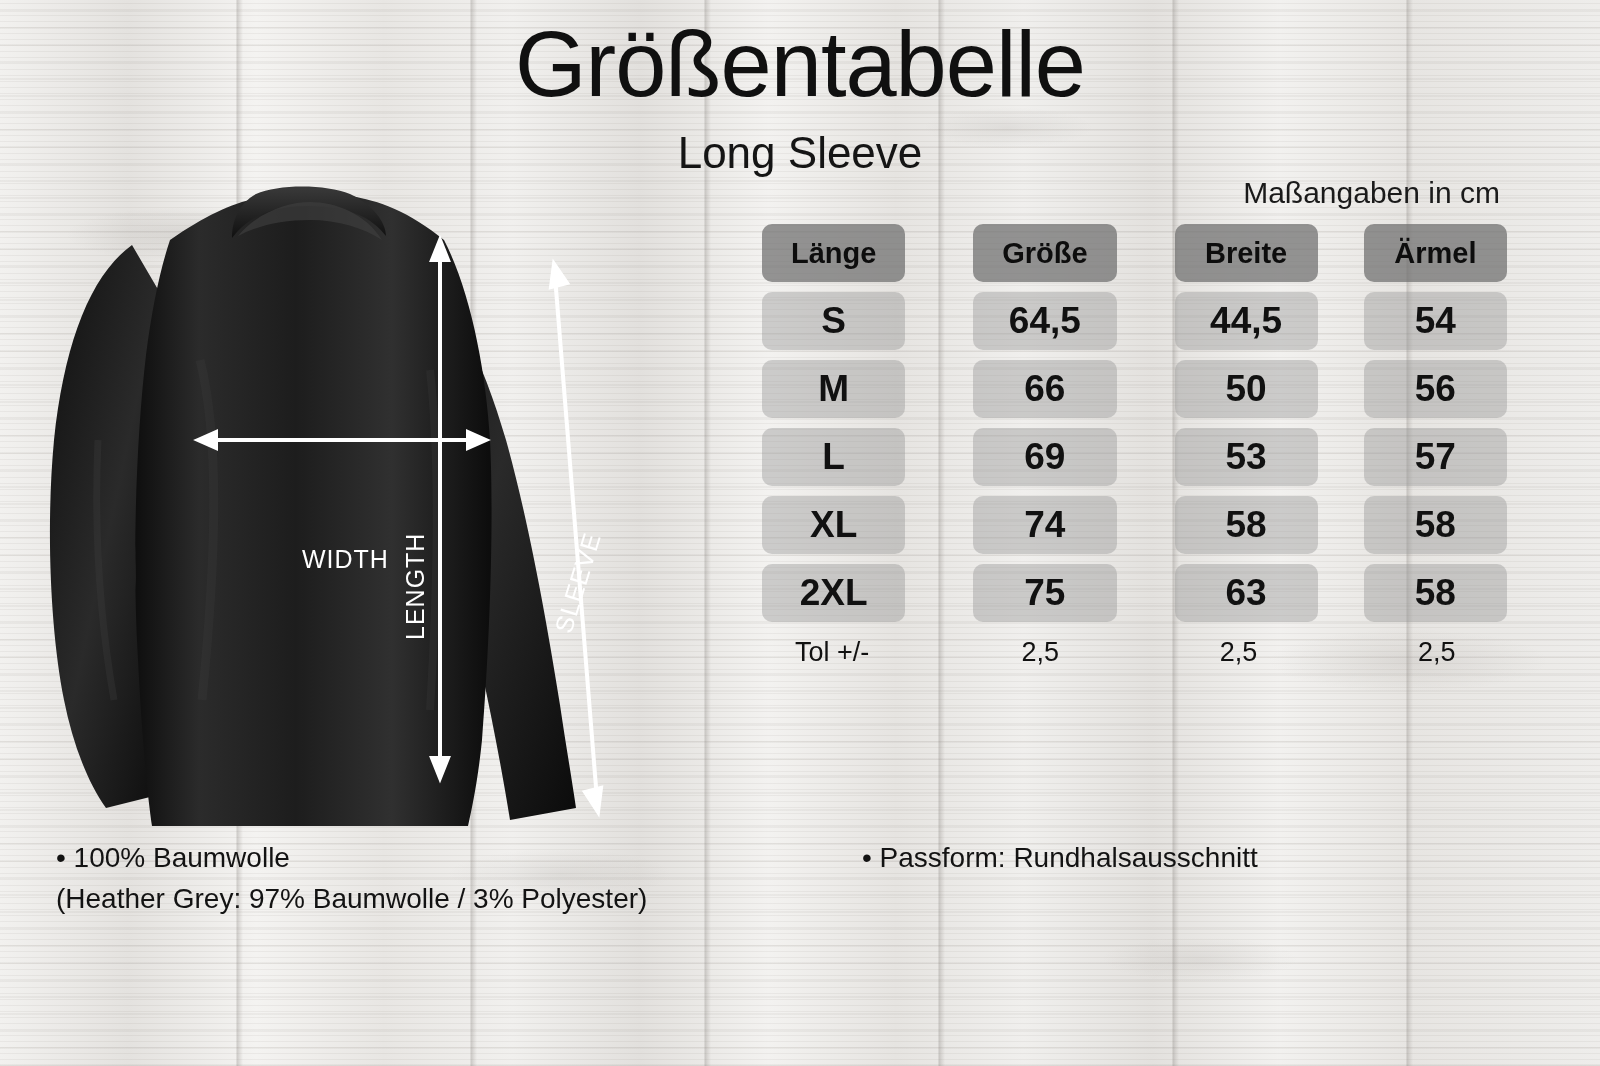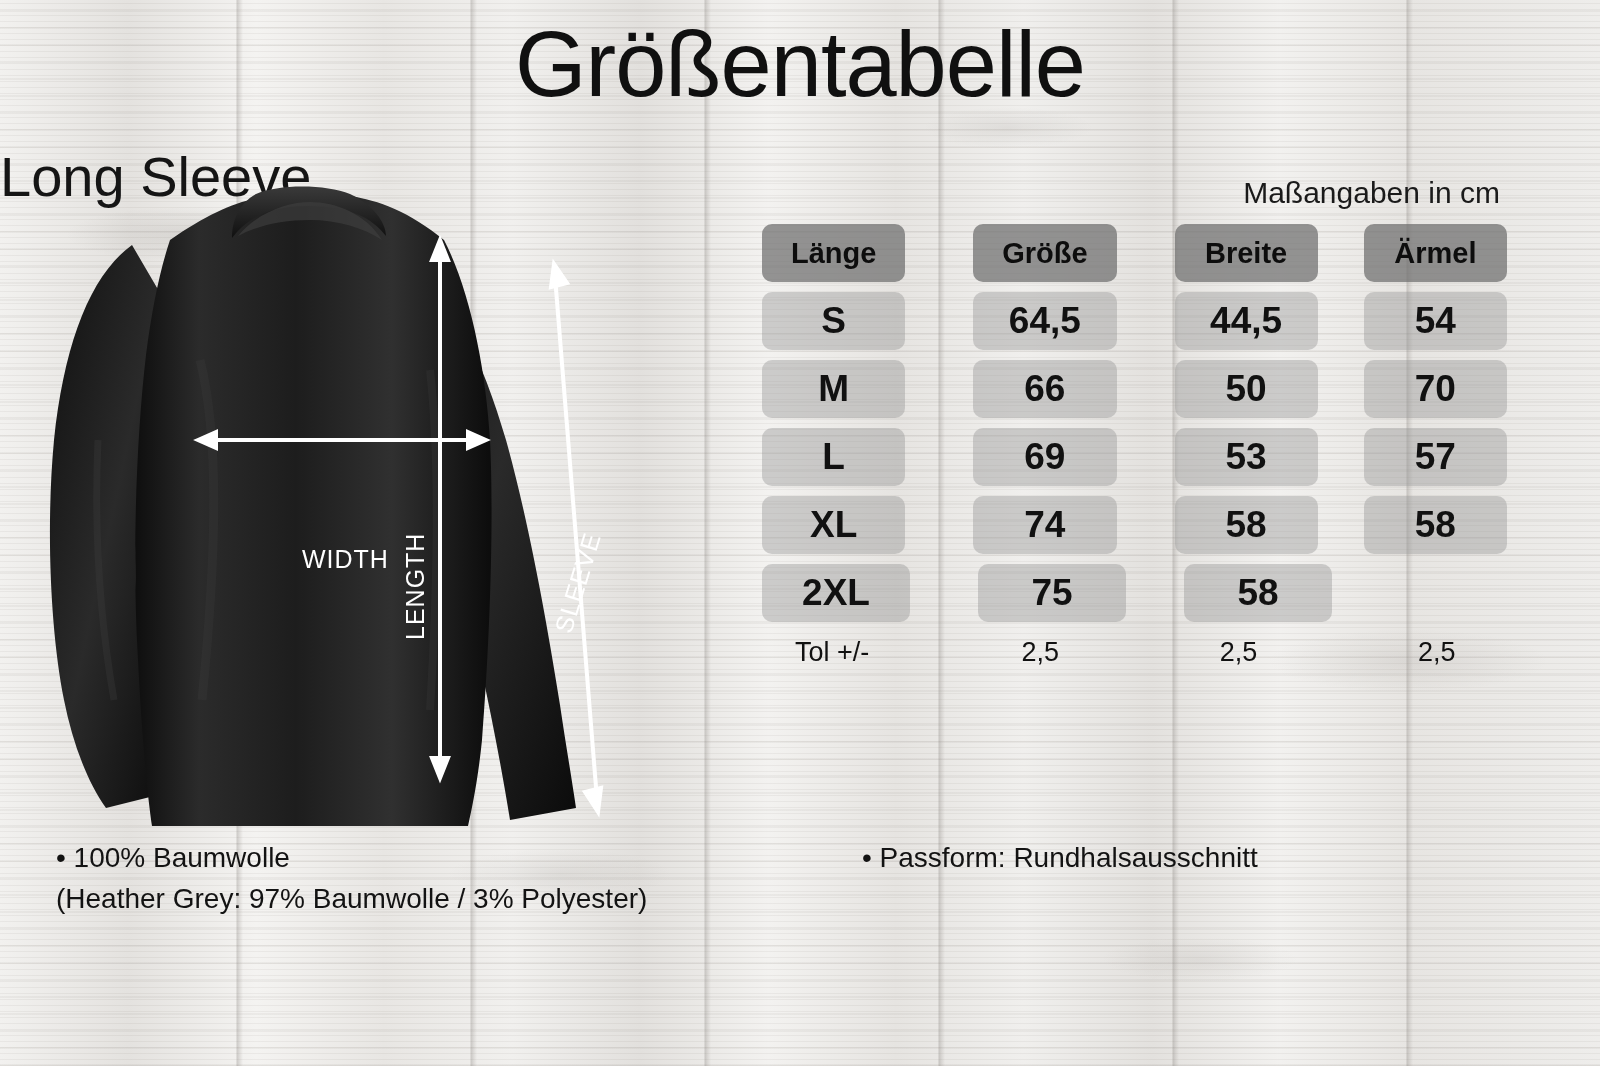--- a/index.html
+++ b/index.html
@@ -77,24 +77,23 @@
     font-size: 92px;
     line-height: 1.05;
     color: #101010;
     letter-spacing: -1px;
   }
   .subtitle {
     position: absolute;
     left: 0;
     top: 128px;
     width: 1600px;
-    text-align: left;
-    font-size: 56px;
+    text-align: center;
+    font-size: 44px;
     color: #151515;
-    margin-top: 16px;
   }
   .units {
     position: absolute;
     right: 100px;
     top: 176px;
     font-size: 30px;
     color: #1a1a1a;
   }
 
   
@@ -280,37 +279,38 @@
     <div class="trow body">
       <div class="cell c-size">S</div>
       <div class="cell c-len">64,5</div>
       <div class="cell c-wid">44,5</div>
       <div class="cell c-slv">54</div>
     </div>
     <div class="trow body">
       <div class="cell c-size">M</div>
       <div class="cell c-len">66</div>
       <div class="cell c-wid">50</div>
-      <div class="cell c-slv">70</div>
+      <div class="cell c-slv">56</div>
     </div>
     <div class="trow body">
       <div class="cell c-size">L</div>
       <div class="cell c-len">69</div>
       <div class="cell c-wid">53</div>
       <div class="cell c-slv">57</div>
     </div>
     <div class="trow body">
       <div class="cell c-size">XL</div>
       <div class="cell c-len">74</div>
       <div class="cell c-wid">58</div>
       <div class="cell c-slv">58</div>
     </div>
     <div class="trow body">
       <div class="cell c-size">2XL</div>
       <div class="cell c-len">75</div>
+      <div class="cell c-wid">63</div>
       <div class="cell c-slv">58</div>
     </div>
 
     <div class="tol">
       <div class="cell c-size">Tol +/-</div>
       <div class="cell c-len">2,5</div>
       <div class="cell c-wid">2,5</div>
       <div class="cell c-slv">2,5</div>
     </div>
   </div>

